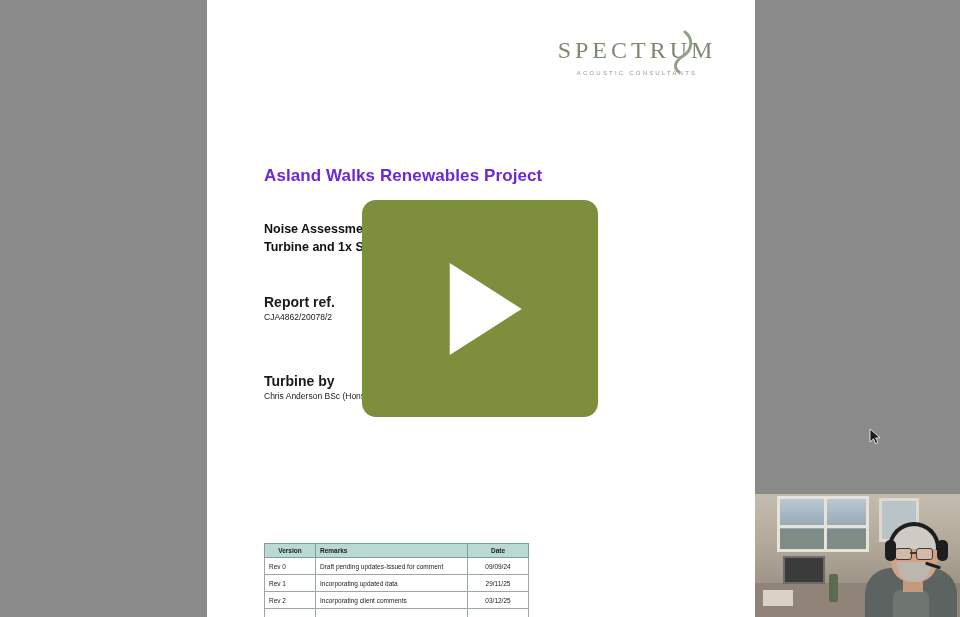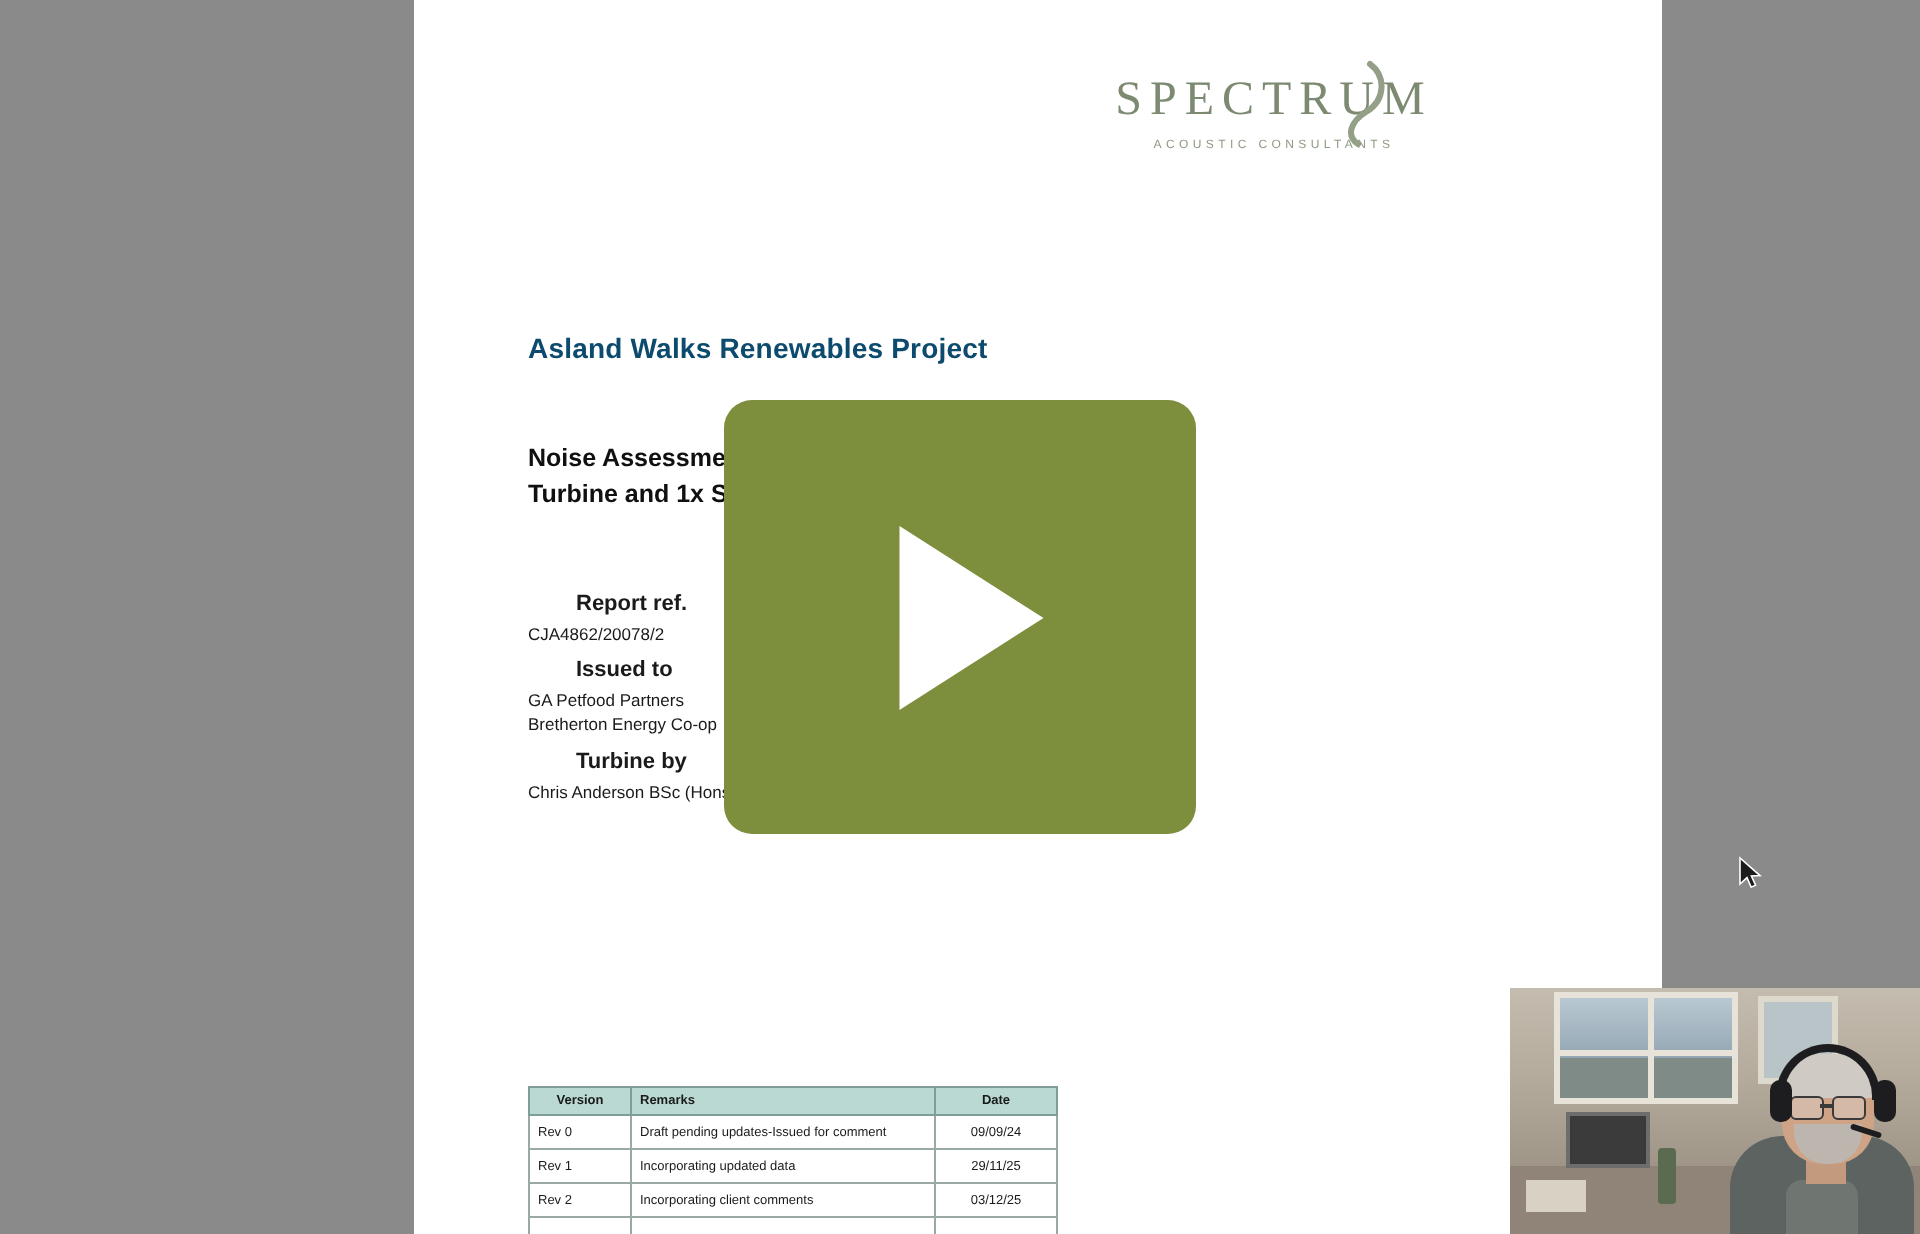--- a/index.html
+++ b/index.html
@@ -18,21 +18,21 @@
     height: 617px;
     background: #8a8a8a;
     overflow: hidden;
   }
 
   
   #doc-page {
     position: absolute;
     left: 207px;
     top: 0;
-    width: 624px;
+    width: 548px;
     height: 617px;
     background: #ffffff;
     overflow: hidden;
   }
 
   
   #logo-block {
     position: absolute;
     left: 350px;
     top: 38px;
@@ -62,23 +62,23 @@
     width: 30px;
     height: 44px;
     color: #93a087;
   }
 
   
   #doc-title {
     position: absolute;
     left: 57px;
     top: 166px;
-    font-size: 14px;
+    font-size: 17px;
     font-weight: bold;
-    color: #0c4a6e;
+    color: #6d28d9;
     letter-spacing: 0.1px;
   }
   #doc-subtitle {
     position: absolute;
     left: 57px;
     top: 220px;
     font-size: 12.5px;
     font-weight: bold;
     color: #101010;
     line-height: 18px;
@@ -88,24 +88,23 @@
   
   .meta-block {
     position: absolute;
     left: 57px;
     font-size: 8.5px;
     color: #1a1a1a;
     line-height: 12.5px;
   }
   .meta-block .meta-label {
     font-weight: bold;
-    font-size: 11px;
+    font-size: 14px;
     display: block;
     margin-bottom: 2px;
-    margin-left: 24px;
   }
   #meta-ref   { top: 296px; }
   #meta-issued{ top: 329px; }
   #meta-prep  { top: 375px; }
 
   
   #rev-table {
     position: absolute;
     left: 57px;
     top: 543px;
@@ -311,25 +310,20 @@
     <div id="doc-subtitle">
       <div>Noise Assessment</div>
       <div>Turbine and 1x So</div>
     </div>
 
     <div class="meta-block" id="meta-ref">
       <span class="meta-label">Report ref.</span>
       <span>CJA4862/20078/2</span>
     </div>
 
-    <div class="meta-block" id="meta-issued">
-      <span class="meta-label">Issued to</span>
-      <div>GA Petfood Partners</div>
-      <div>Bretherton Energy Co-op</div>
-    </div>
 
     <div class="meta-block" id="meta-prep">
       <span class="meta-label">Turbine by</span>
       <div>Chris Anderson BSc (Hons</div>
     </div>
 
     <table id="rev-table">
       <thead>
         <tr>
           <th>Version</th>

